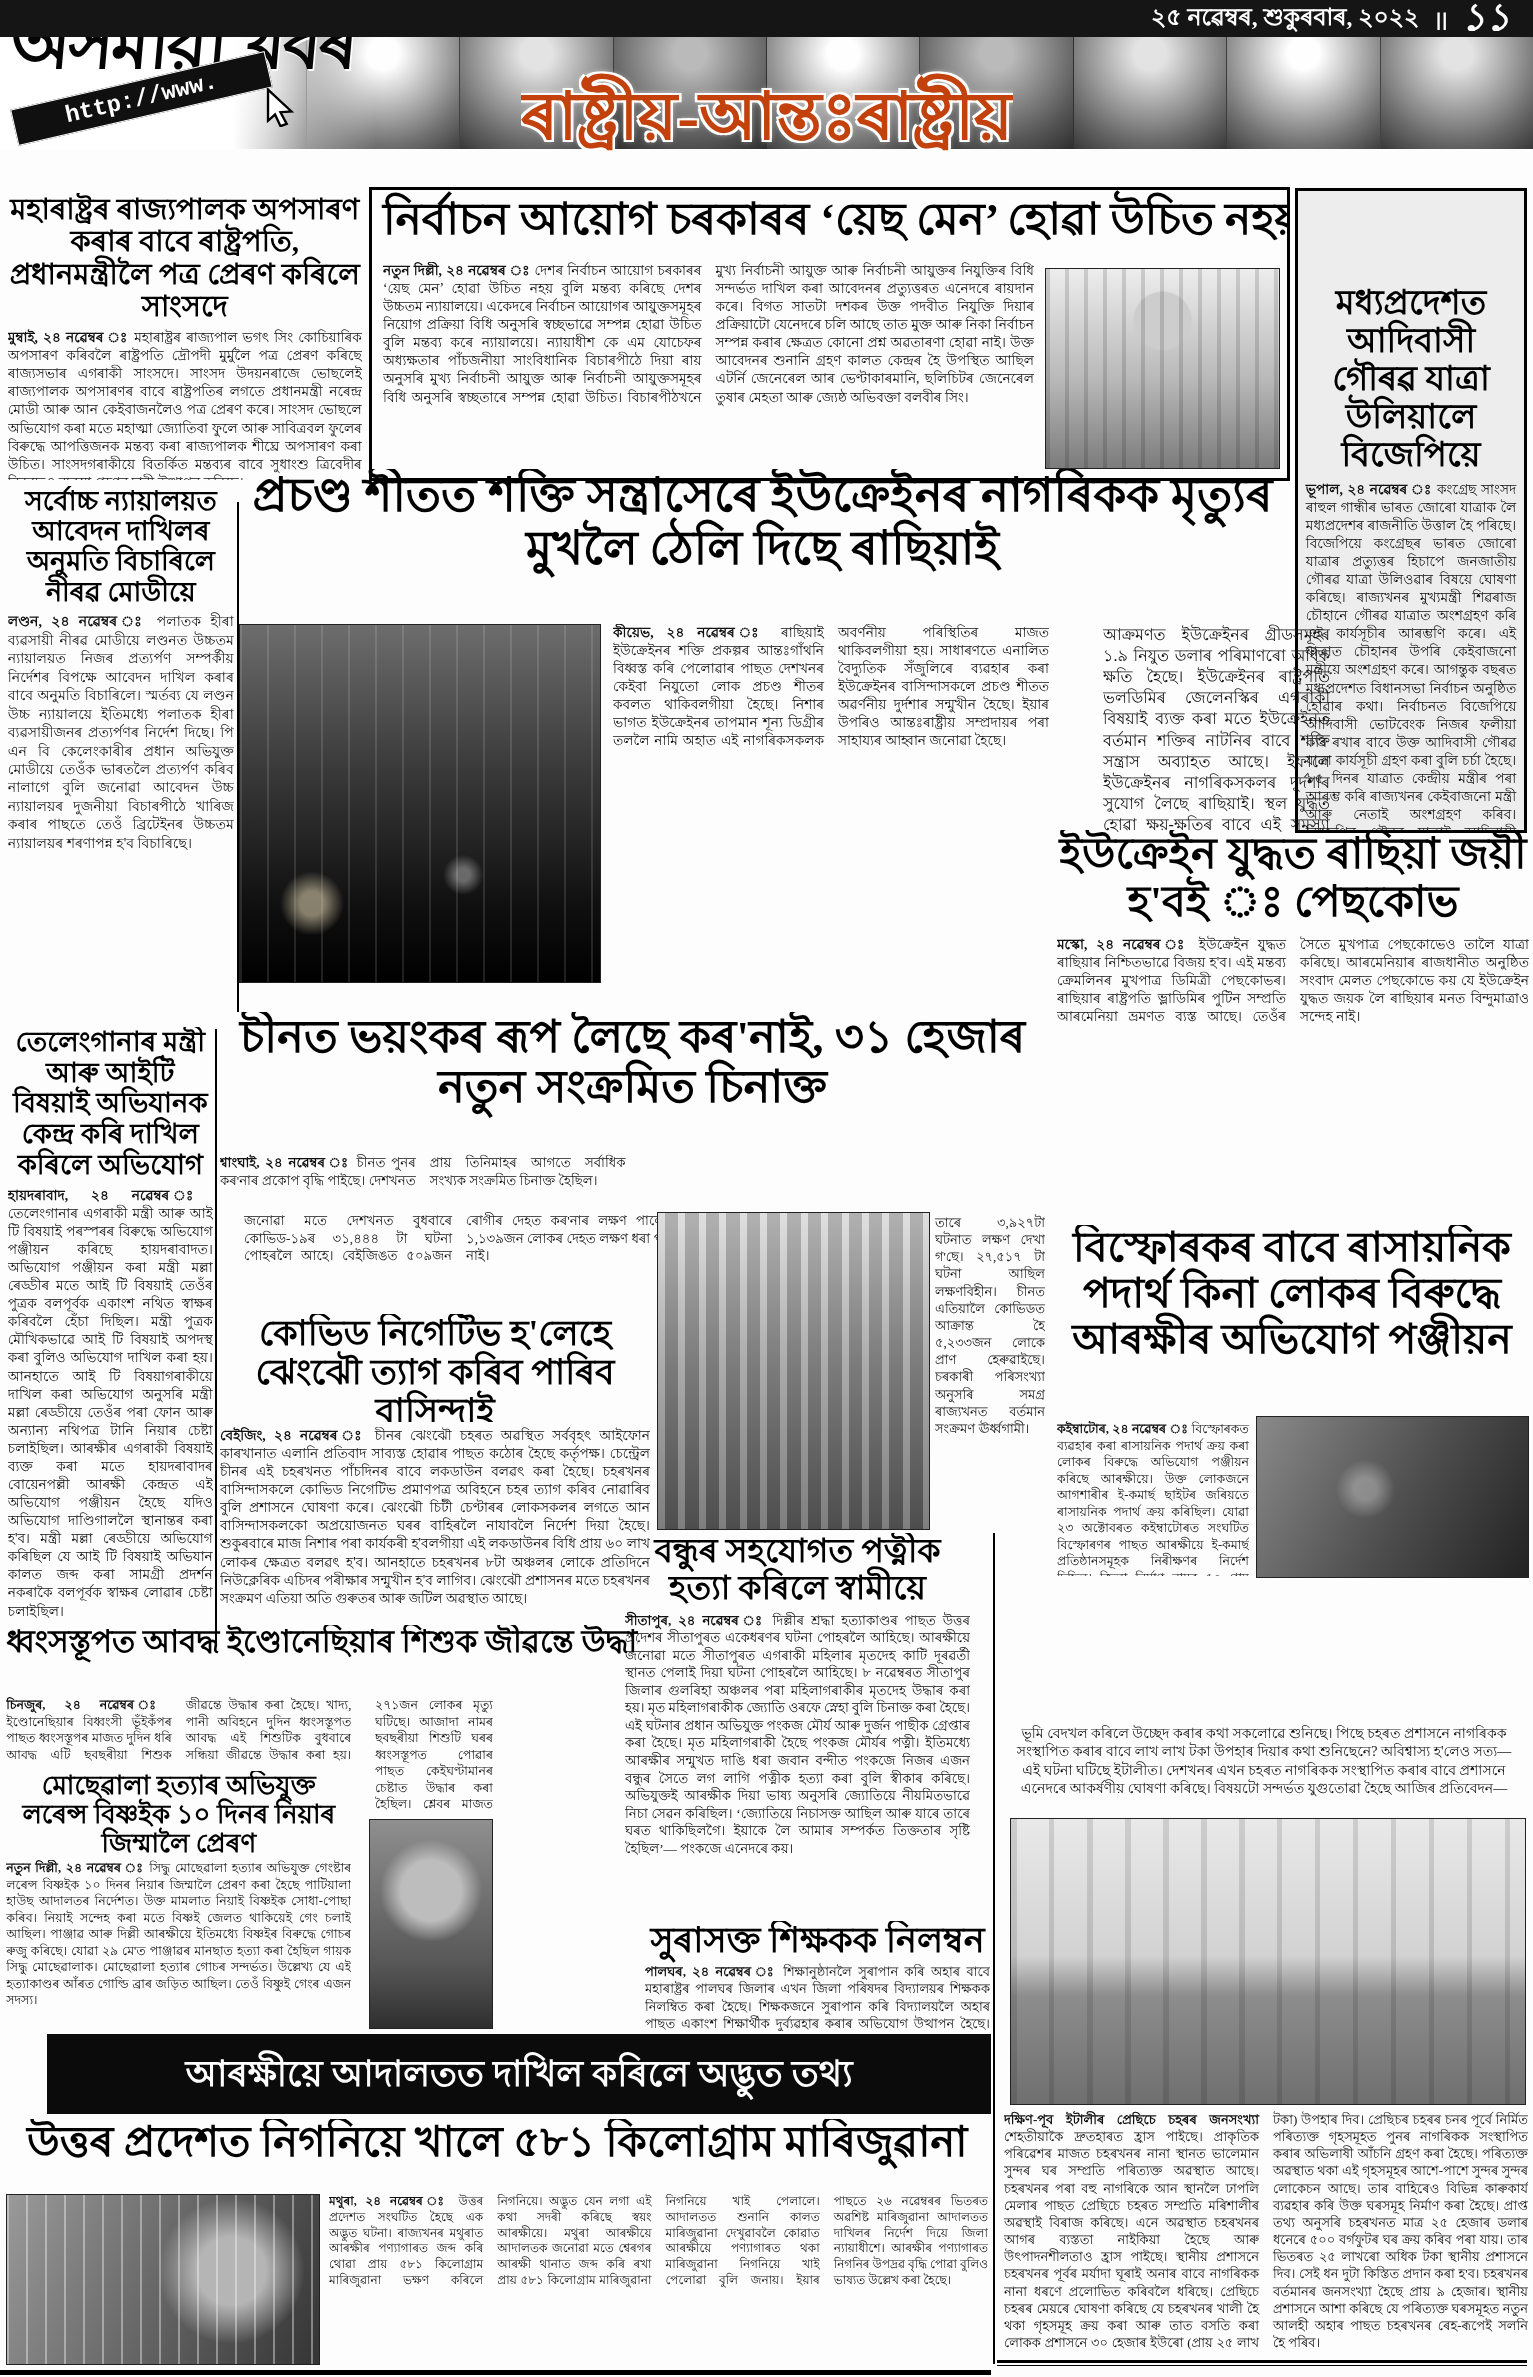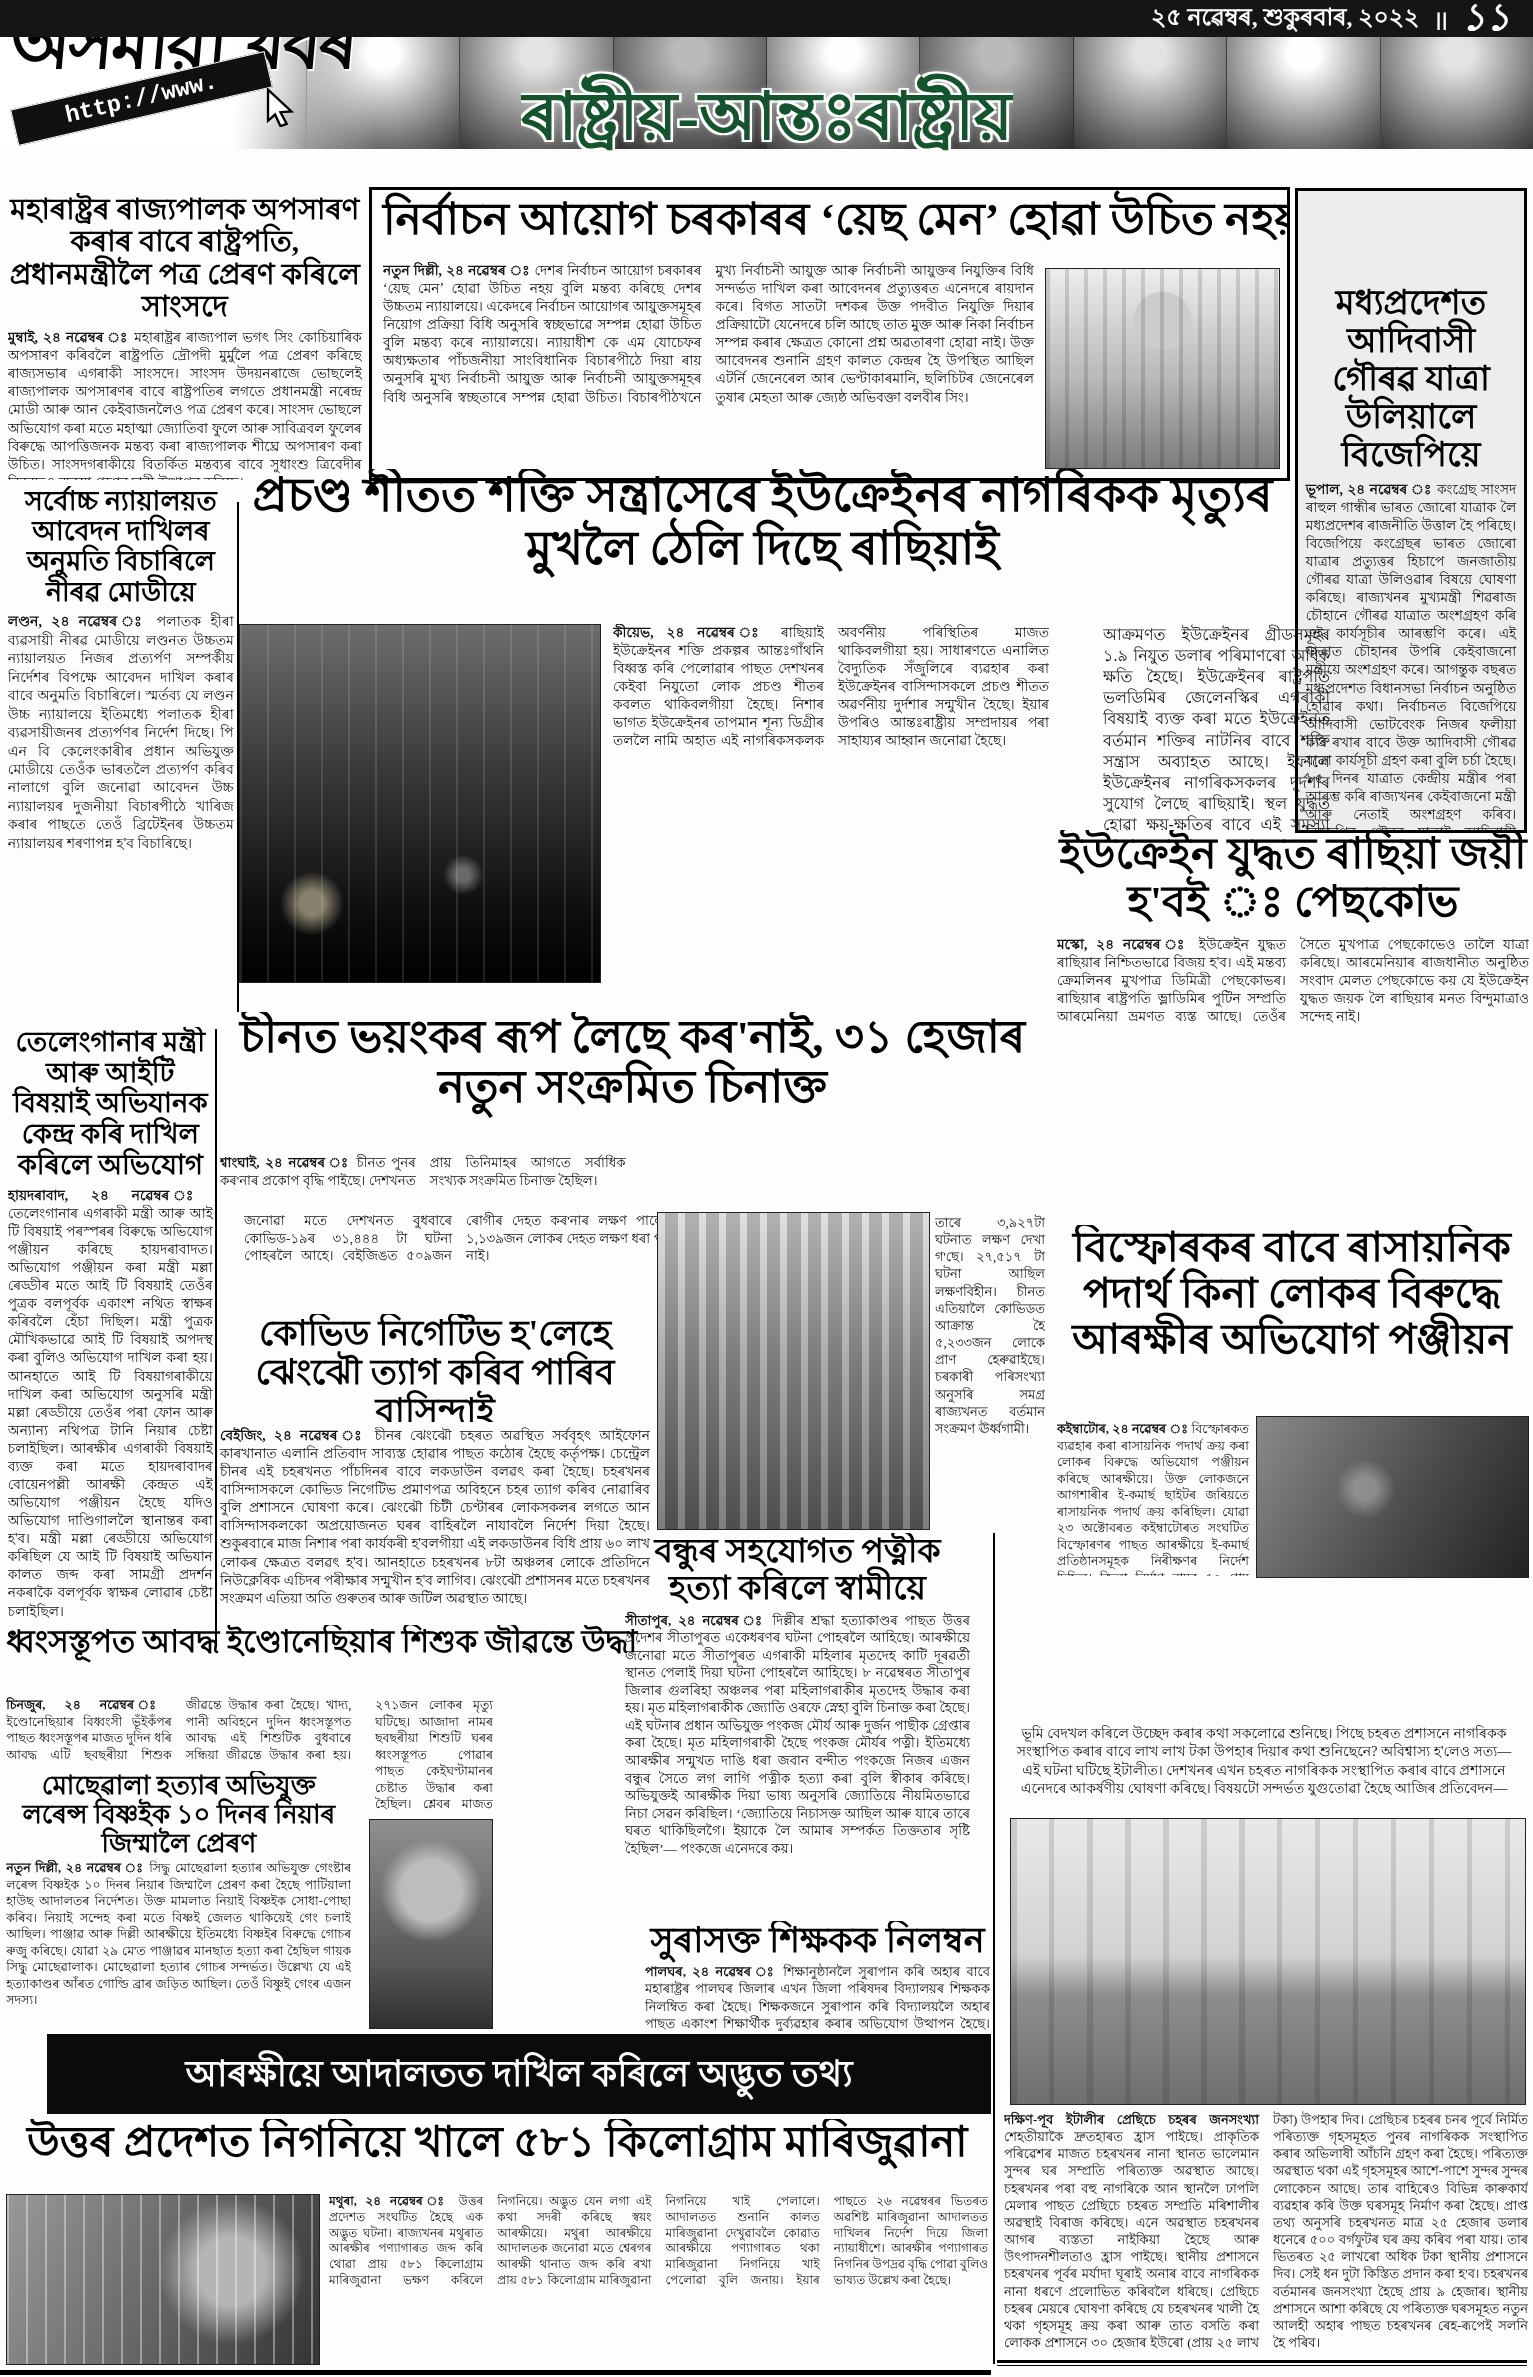--- a/index.html
+++ b/index.html
@@ -19,21 +19,21 @@
   .strip .ph:nth-child(3n){filter:brightness(1.12);}
   .logo{left:0;top:0;width:376px;height:149px;background:linear-gradient(90deg,#ffffff 62%,rgba(255,255,255,0));}
   .logo-title{position:absolute;left:11px;top:12.5px;width:345px;font-size:69px;font-weight:700;letter-spacing:-2.4px;
      line-height:.95;color:#050505;transform:skewX(-5deg);text-shadow:1.6px 1.6px 0 #fff;}
   .logo-chip{position:absolute;left:220px;top:1.6px;background:#0c0c0c;color:#fff;font-size:15.7px;font-weight:700;
      padding:1.6px 7.8px;}
   .ribbon{position:absolute;left:11px;top:80px;width:259px;height:35px;background:#101010;color:#fff;
      transform:rotate(-13deg);display:flex;align-items:center;justify-content:center;
      font-family:"Liberation Mono",monospace;font-size:23.5px;font-weight:700;border:1.6px solid #fff;}
   .cursor-ico{position:absolute;left:263px;top:88px;}
-  .banner{left:50%;top:66px;transform:translateX(-50%);white-space:nowrap;font-size:66px;font-weight:700;color:#14532d;
+  .banner{left:50%;top:66px;transform:translateX(-50%);white-space:nowrap;font-size:66px;font-weight:700;color:#c2410c;
      text-shadow:-2.4px -2.4px 0 #fff,2.4px -2.4px 0 #fff,-2.4px 2.4px 0 #fff,2.4px 2.4px 0 #fff,0 0 6.3px rgba(255,255,255,.9);}
   .datebar{left:0;top:190;width:1534px;height:37px;background:#151515;color:#fff;display:flex;align-items:center;
      justify-content:flex-end;padding-right:23.5px;gap:12.5px;}
   .datebar .dtxt{font-size:23.5px;font-weight:700;}
   .datebar .sep{font-size:28px;}
   .datebar .pno{font-size:38px;font-weight:700;font-style:italic;}
   
   .photo{border:0.8px solid #222;}
   .photo-court{background:
      repeating-linear-gradient(90deg, rgba(0,0,0,.14) 0 3.9px, rgba(0,0,0,0) 3.9px 19px),

